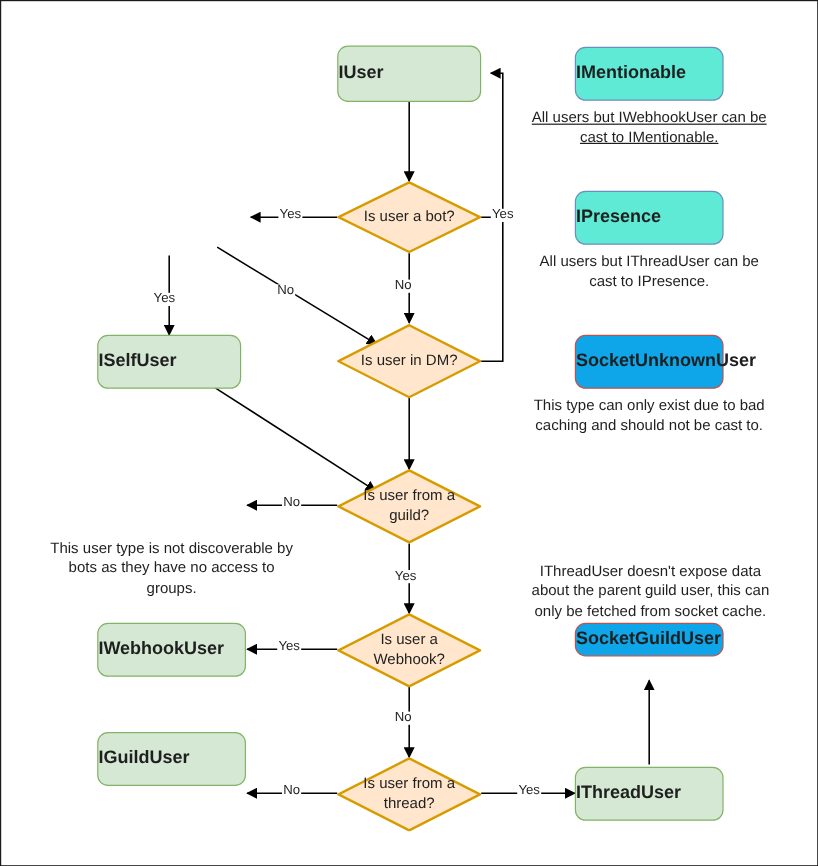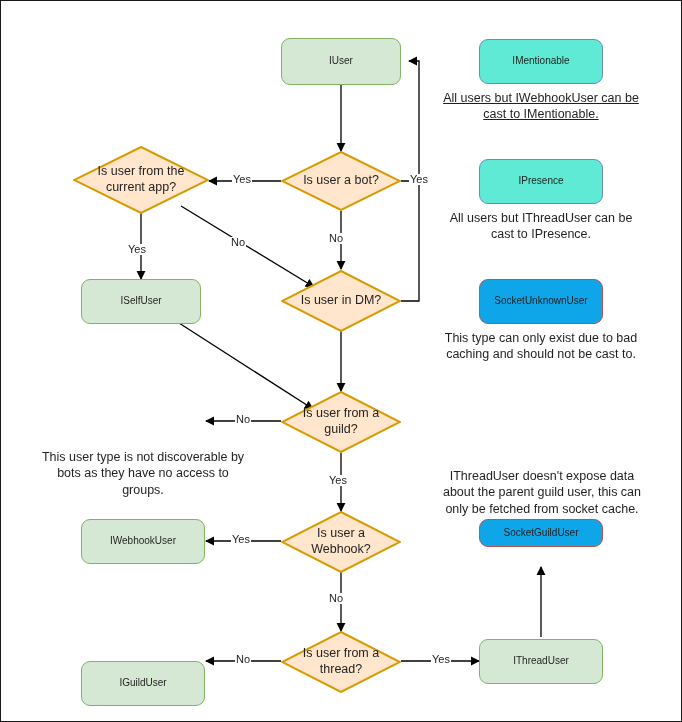--- a/index.html
+++ b/index.html
@@ -24,25 +24,25 @@
     top: 0;
     width: 682px;
     height: 722px;
     pointer-events: none;
   }
   .node {
     position: absolute;
     box-sizing: border-box;
     display: flex;
     align-items: center;
-    justify-content: center;
     text-align: center;
-    font-size: 10px;
+    font-size: 15px;
     color: #1f1f1f;
     line-height: 1.25;
+    font-weight: bold;
   }
   .box {
     border-radius: 9px;
     border-width: 1.3px;
     border-style: solid;
   }
   .box-green { background: #d5e8d4; border-color: #82b366; }
   .box-blue  { background: #5eead4; border-color: #6c8ebf; }
   .box-red   { background: #0ea5e9; border-color: #b85450; }
 
@@ -149,26 +149,20 @@
     <span>IUser</span>
   </div>
 
   <div class="diamond-wrap" style="left:280px; top:150px; width:120px; height:60px;">
     <svg class="diamond-shape" viewBox="0 0 120 60" preserveAspectRatio="none">
       <polygon points="60,1 119,30 60,59 1,30" fill="#ffe6cc" stroke="#d79b00" stroke-width="2"></polygon>
     </svg>
     <div class="diamond-label">Is user a bot?</div>
   </div>
 
-  <div class="diamond-wrap" style="left:72px; top:145px; width:136px; height:68px;">
-    <svg class="diamond-shape" viewBox="0 0 136 68" preserveAspectRatio="none">
-      <polygon points="68,1 135,34 68,67 1,34" fill="#ffe6cc" stroke="#d79b00" stroke-width="2"></polygon>
-    </svg>
-    <div class="diamond-label" style="padding:0 12px;">Is user from the current app?</div>
-  </div>
 
   <div class="node box box-green" style="left:80px; top:278px; width:120px; height:45px;">
     <span>ISelfUser</span>
   </div>
 
   <div class="diamond-wrap" style="left:280px; top:269px; width:120px; height:62px;">
     <svg class="diamond-shape" viewBox="0 0 120 62" preserveAspectRatio="none">
       <polygon points="60,1 119,31 60,61 1,31" fill="#ffe6cc" stroke="#d79b00" stroke-width="2"></polygon>
     </svg>
     <div class="diamond-label" style="padding:0 10px;">Is user in DM?</div>
@@ -186,21 +180,21 @@
     <span>IWebhookUser</span>
   </div>
 
   <div class="diamond-wrap" style="left:280px; top:510px; width:120px; height:62px;">
     <svg class="diamond-shape" viewBox="0 0 120 62" preserveAspectRatio="none">
       <polygon points="60,1 119,31 60,61 1,31" fill="#ffe6cc" stroke="#d79b00" stroke-width="2"></polygon>
     </svg>
     <div class="diamond-label" style="padding:0 20px;text-align:center;">Is user a Webhook?</div>
   </div>
 
-  <div class="node box box-green" style="left:80px; top:660px; width:124px; height:45px;">
+  <div class="node box box-green" style="left:80px; top:609px; width:124px; height:45px;">
     <span>IGuildUser</span>
   </div>
 
   <div class="diamond-wrap" style="left:280px; top:630px; width:120px; height:62px;">
     <svg class="diamond-shape" viewBox="0 0 120 62" preserveAspectRatio="none">
       <polygon points="60,1 119,31 60,61 1,31" fill="#ffe6cc" stroke="#d79b00" stroke-width="2"></polygon>
     </svg>
     <div class="diamond-label" style="padding:0 18px;">Is user from a thread?</div>
   </div>
 

